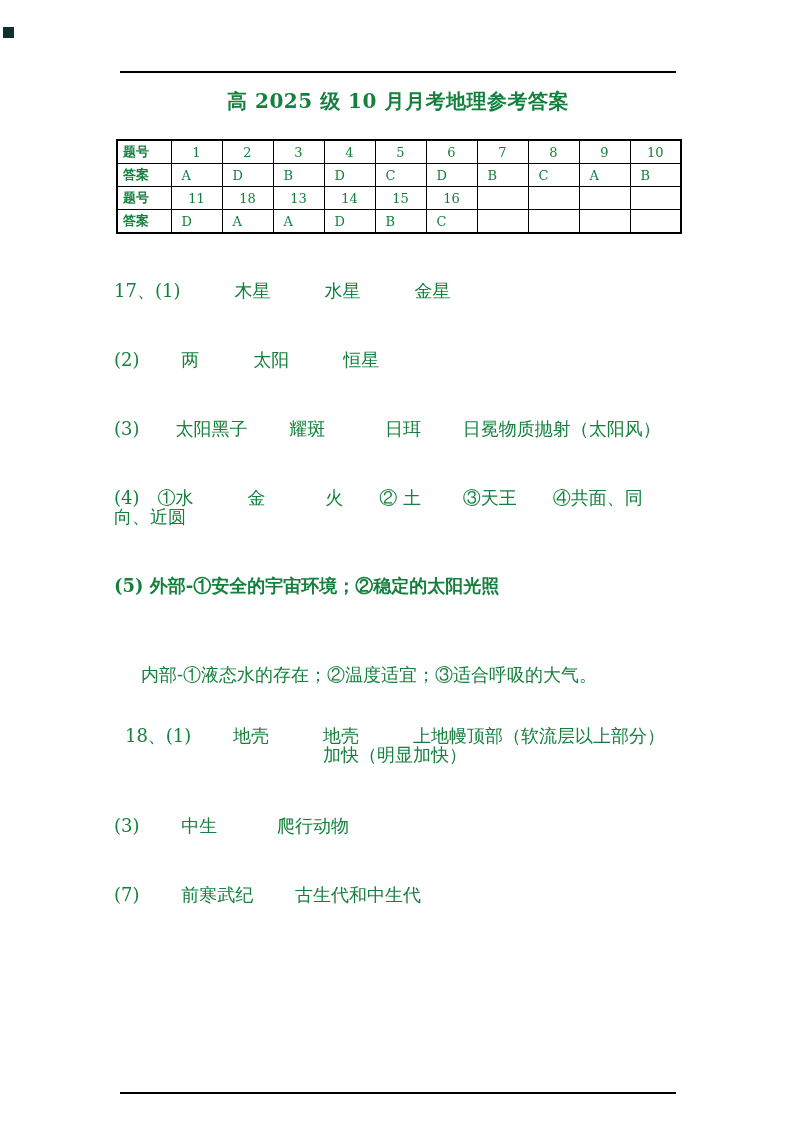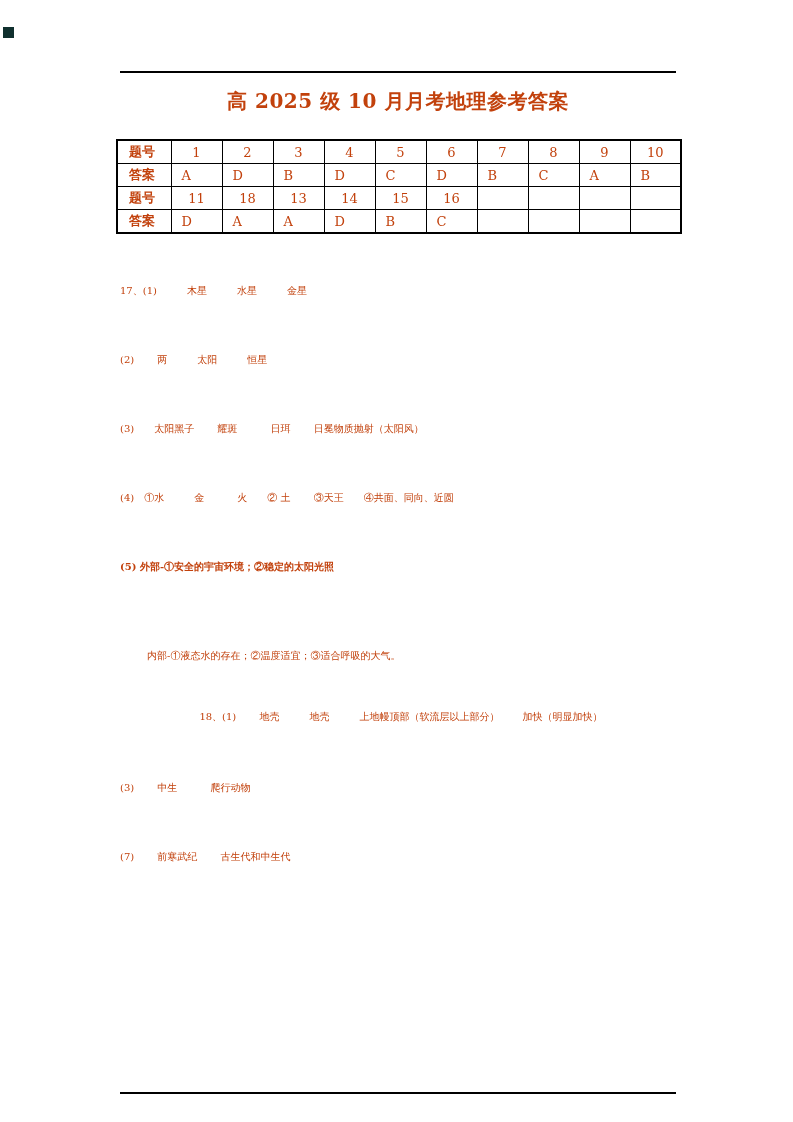--- a/index.html
+++ b/index.html
@@ -1,21 +1,21 @@
 <!DOCTYPE html>
 <html><head>
 <meta charset="utf-8">
 <style>
   html, body { margin: 0; padding: 0; background: #ffffff; }
   .page {
     position: relative;
     width: 793px;
     height: 1122px;
     background: #ffffff;
-    color: #c2410c;
+    color: #15803d;
     font-family: "DejaVu Serif", "Liberation Serif", serif;
     overflow: hidden;
   }
   .artifact {
     position: absolute;
     left: 3px;
     top: 27px;
     width: 11px;
     height: 11px;
     background: #10302e;
@@ -53,31 +53,31 @@
   table.answer-table td {
     border: 1px solid #000000;
     height: 20px;
     vertical-align: middle;
     overflow: hidden;
     white-space: nowrap;
   }
   table.answer-table td.hdr {
     font-weight: bold;
     text-align: left;
-    padding-left: 11px;
+    padding-left: 5px;
     margin-left: 27px;
   }
   table.answer-table td.ac { text-align: center; padding: 0; }
   table.answer-table td.al { text-align: left; padding-left: 10px; }
   .answers {
     position: absolute;
-    left: 120px;
+    left: 114px;
     top: 243px;
     width: 562px;
-    font-size: 10px;
+    font-size: 18px;
     line-height: 19px;
     white-space: pre-wrap;
   }
   .line { margin-bottom: 12px; }
   .line.tight { margin-bottom: 1px; font-weight: bold; }
   .line.small { margin-bottom: 4px; margin-top: 31px; }
   .line.wide { margin-bottom: 14px; text-align: center; }
   .line.indent { padding-left: 27px; }
 </style>
 </head>

